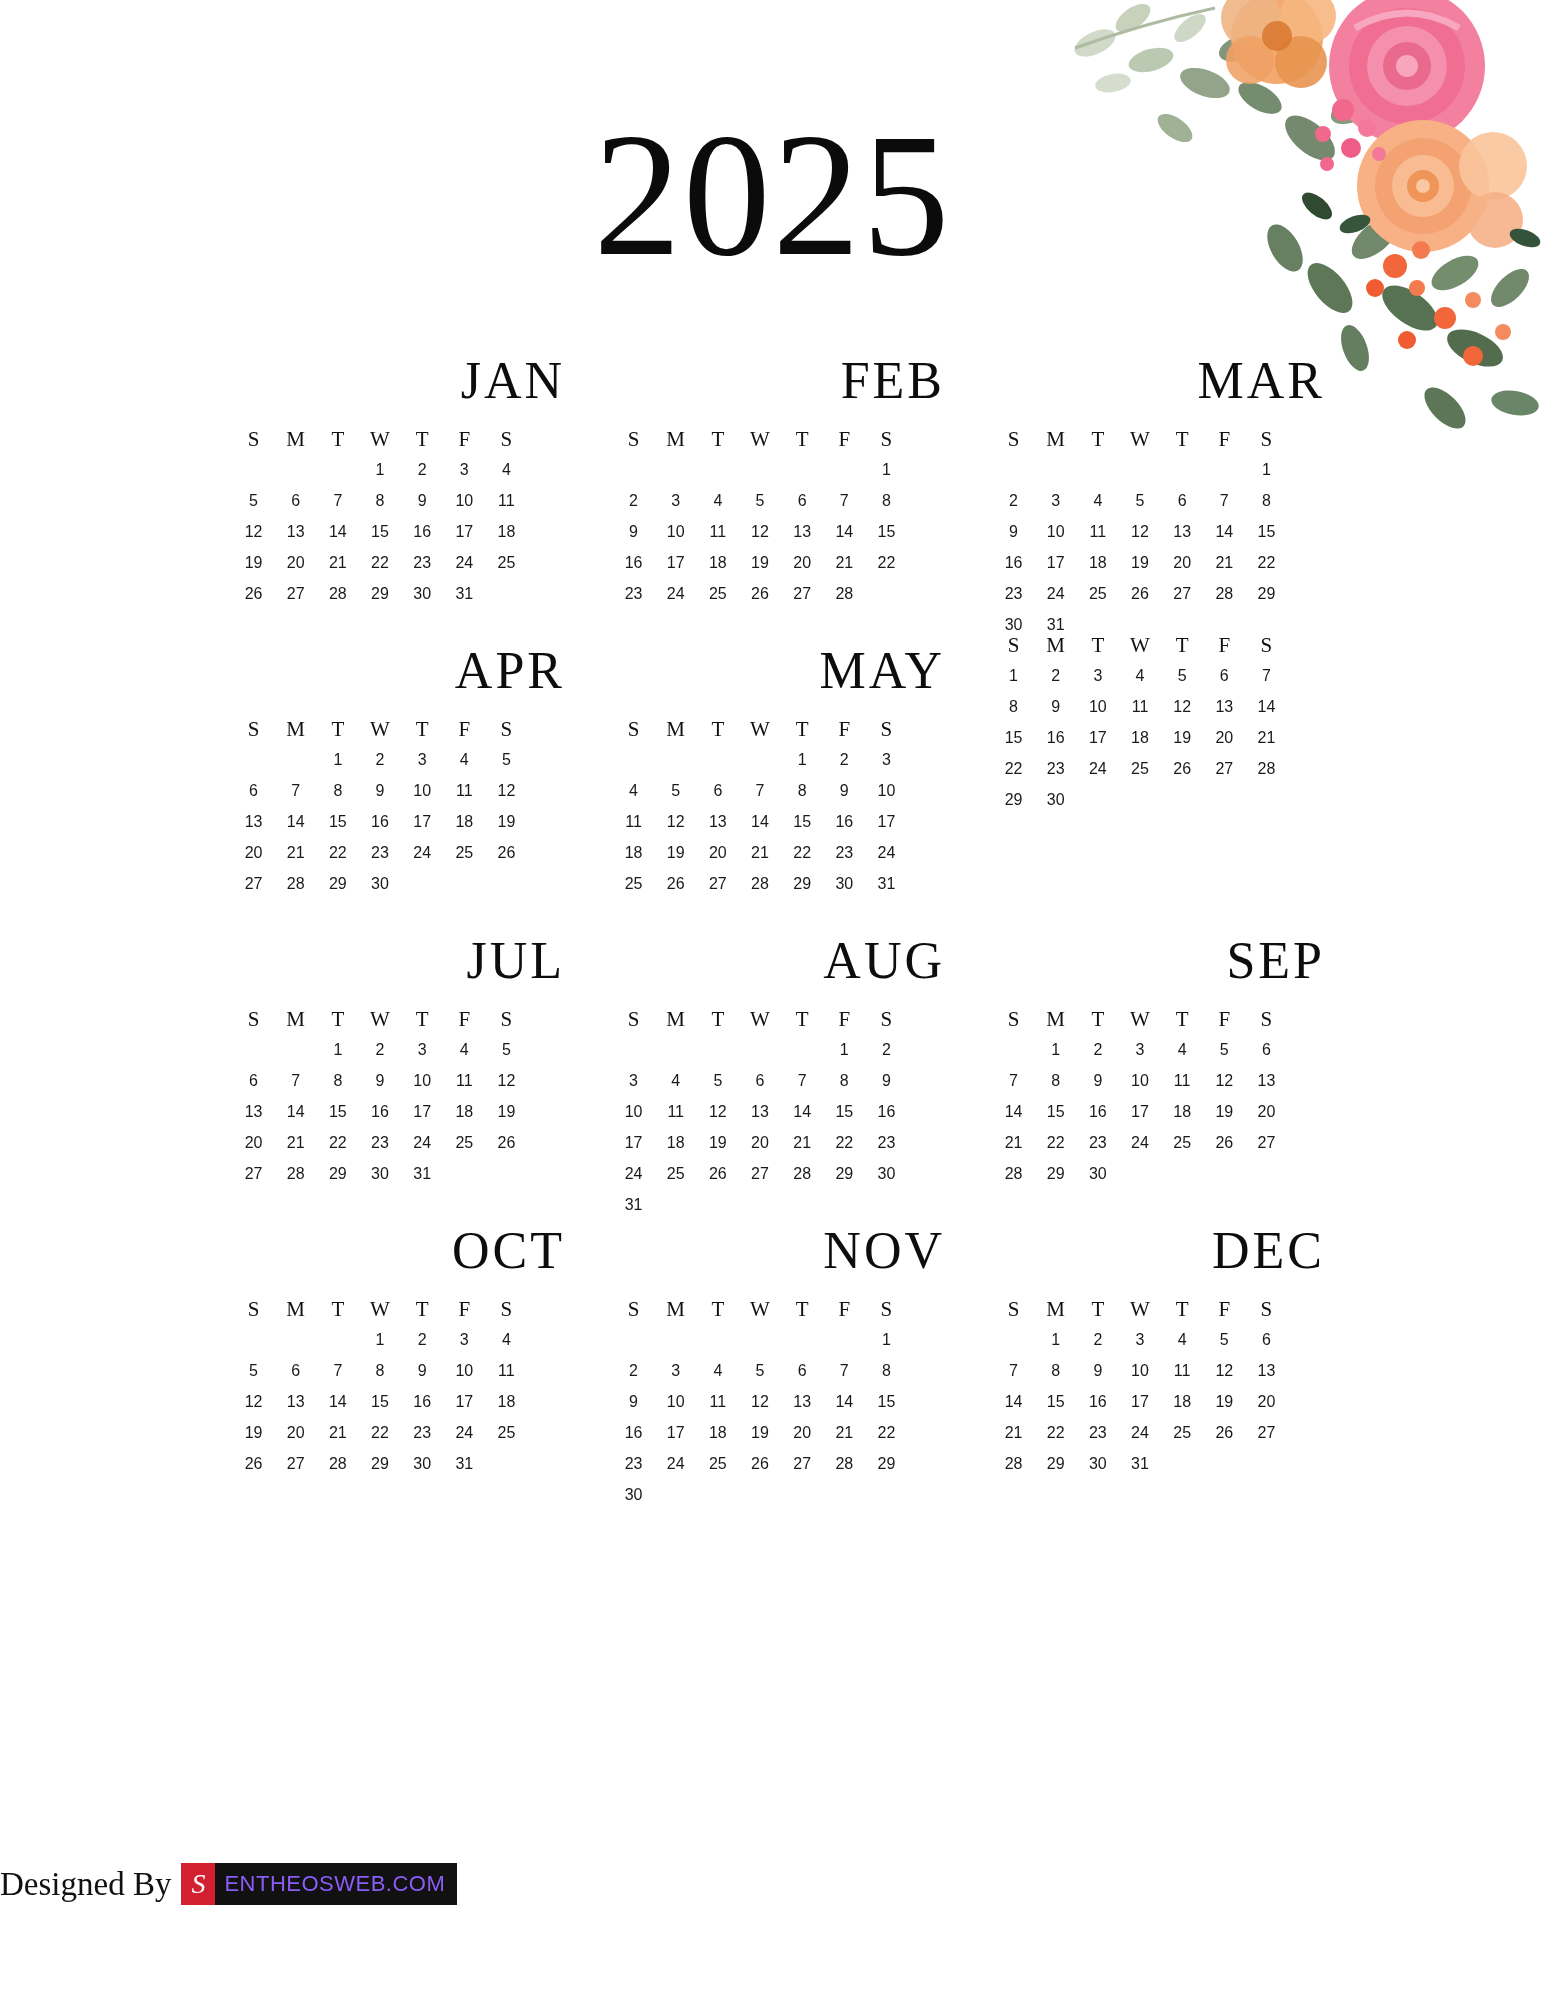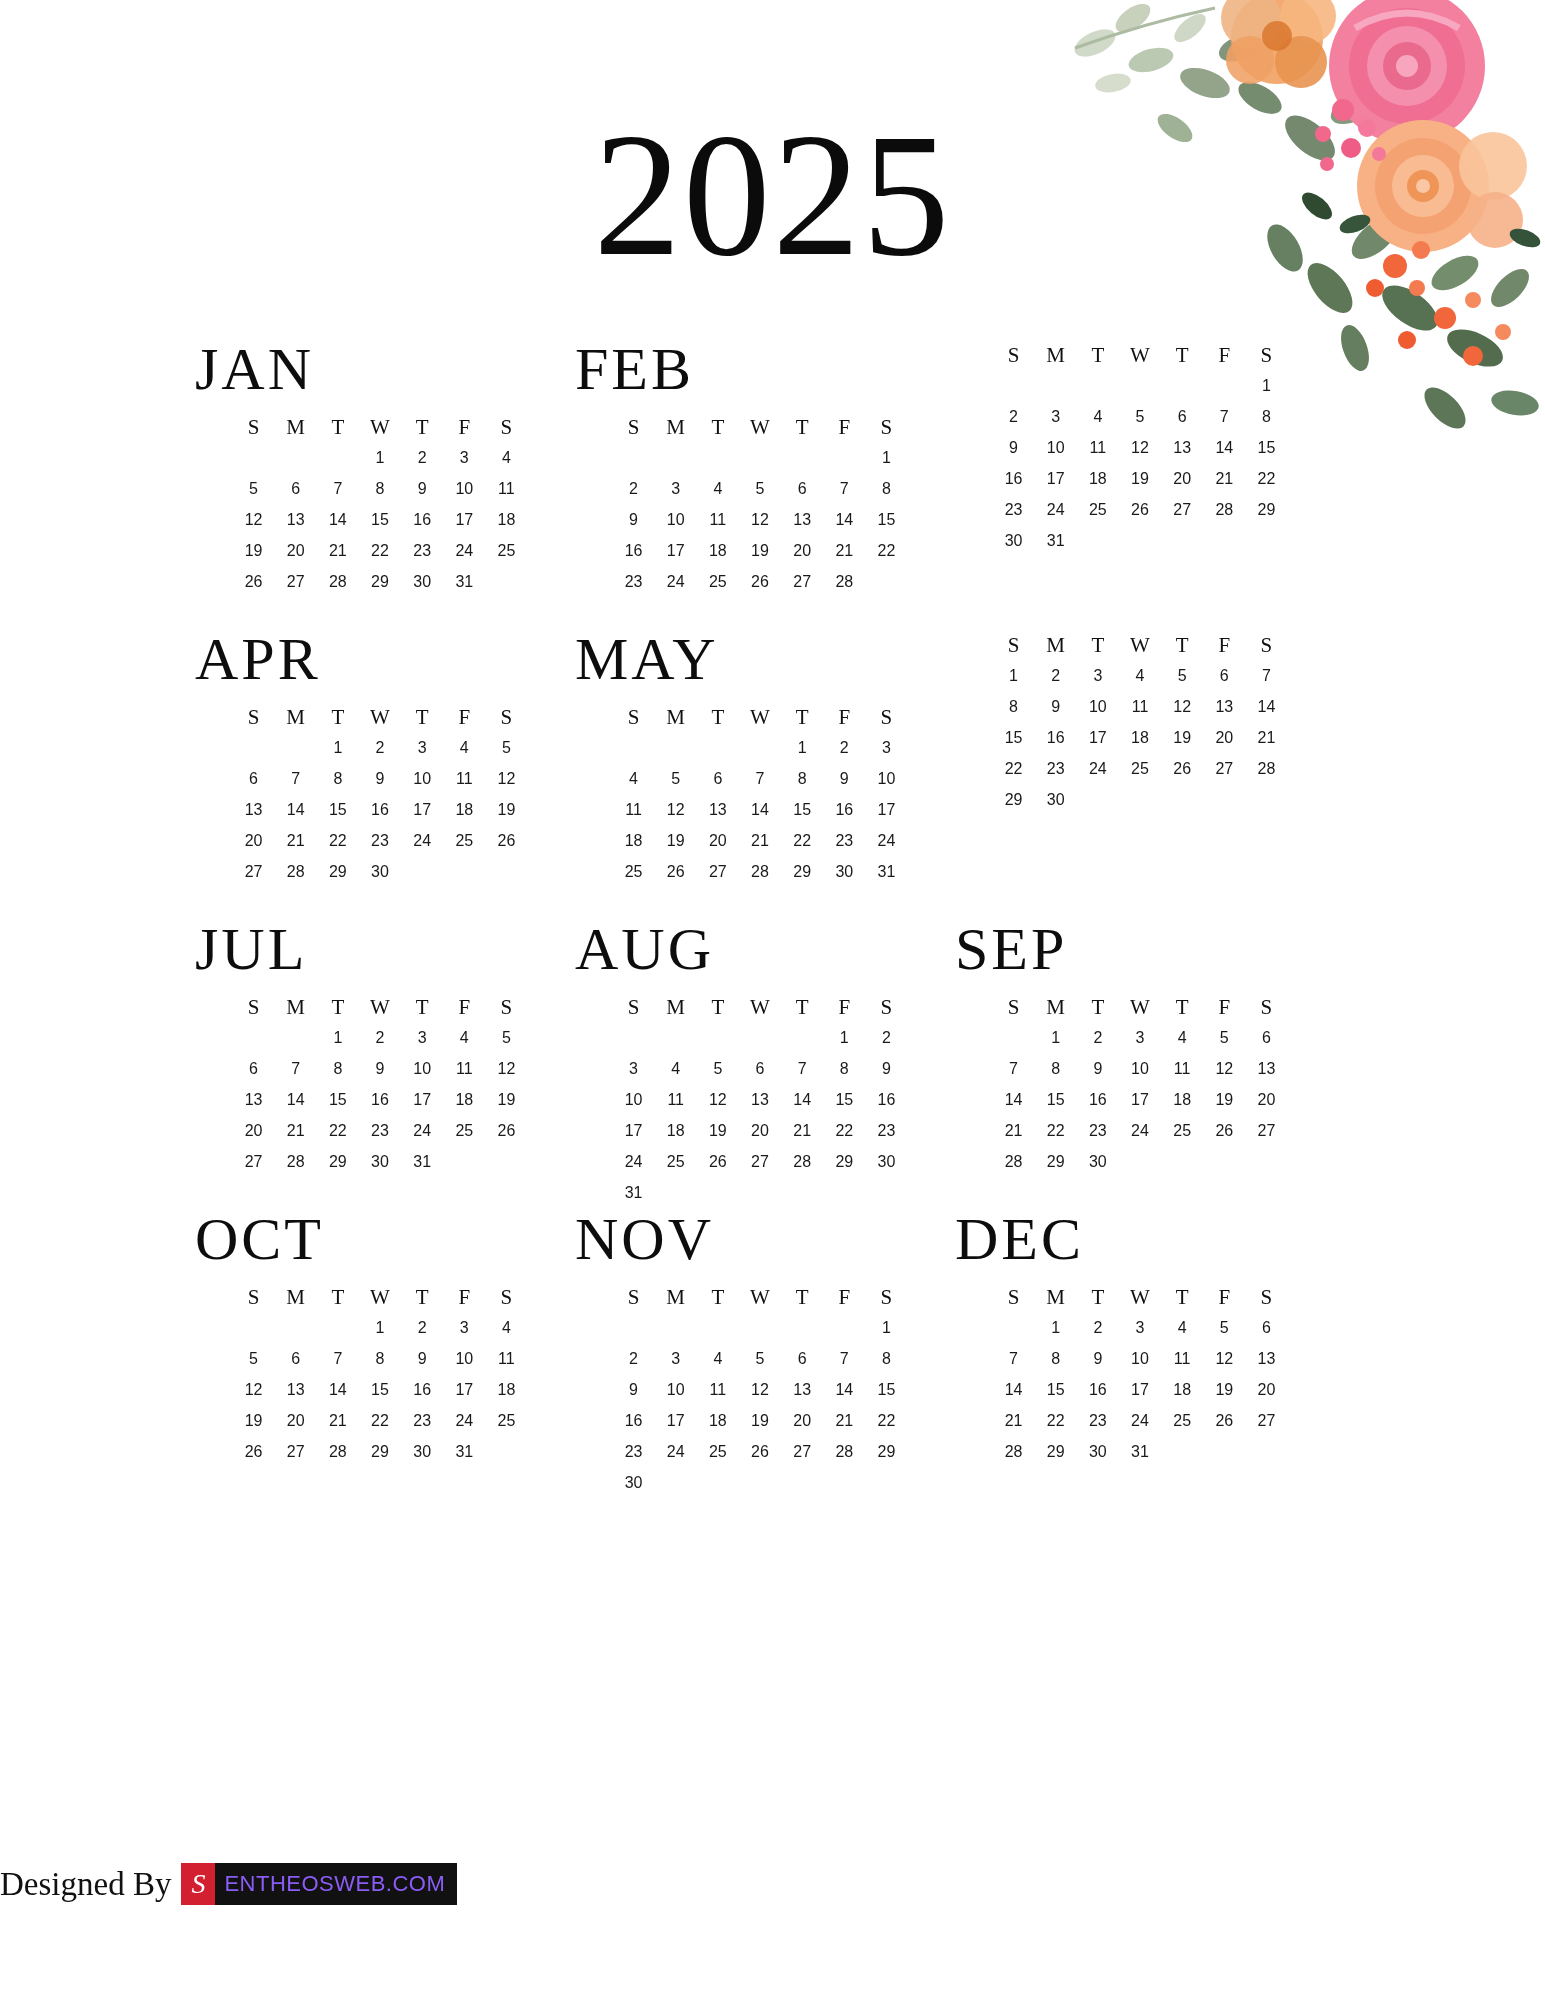--- a/index.html
+++ b/index.html
@@ -52,27 +52,27 @@
     grid-auto-rows: 290px;
     column-gap: 10px;
     row-gap: 0;
   }
 
   .month {
     position: relative;
   }
 
   .month-name {
-    text-align: left;
+    text-align: right;
     font-family: "Liberation Serif", serif;
-    font-size: 60px;
+    font-size: 52px;
     line-height: 58px;
     letter-spacing: 3px;
     color: #0d0d0d;
-    margin: 0 0 14px 0;
+    margin: 12px 0 14px 0;
     font-weight: 400;
   }
 
   .dow-row,
   .week-row {
     display: grid;
     grid-template-columns: repeat(7, 1fr);
     width: 295px;
     margin: 0 auto;
   }
@@ -340,20 +340,21 @@
         <div class="day">23</div>
         <div class="day">24</div>
         <div class="day">25</div>
         <div class="day">26</div>
         <div class="day">27</div>
         <div class="day">28</div>
         <div class="day empty"></div>
       </div>
     </div>
     <div class="month">
+      <div class="month-name">MAR</div>
       <div class="dow-row">
         <div class="dow">S</div>
         <div class="dow">M</div>
         <div class="dow">T</div>
         <div class="dow">W</div>
         <div class="dow">T</div>
         <div class="dow">F</div>
         <div class="dow">S</div>
       </div>
       <div class="week-row">

